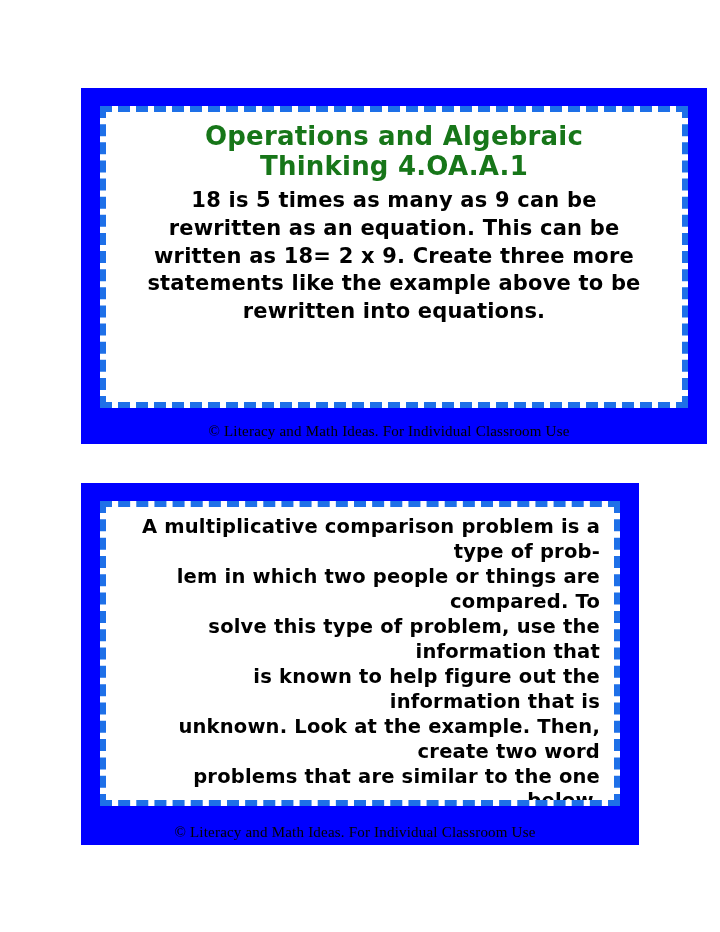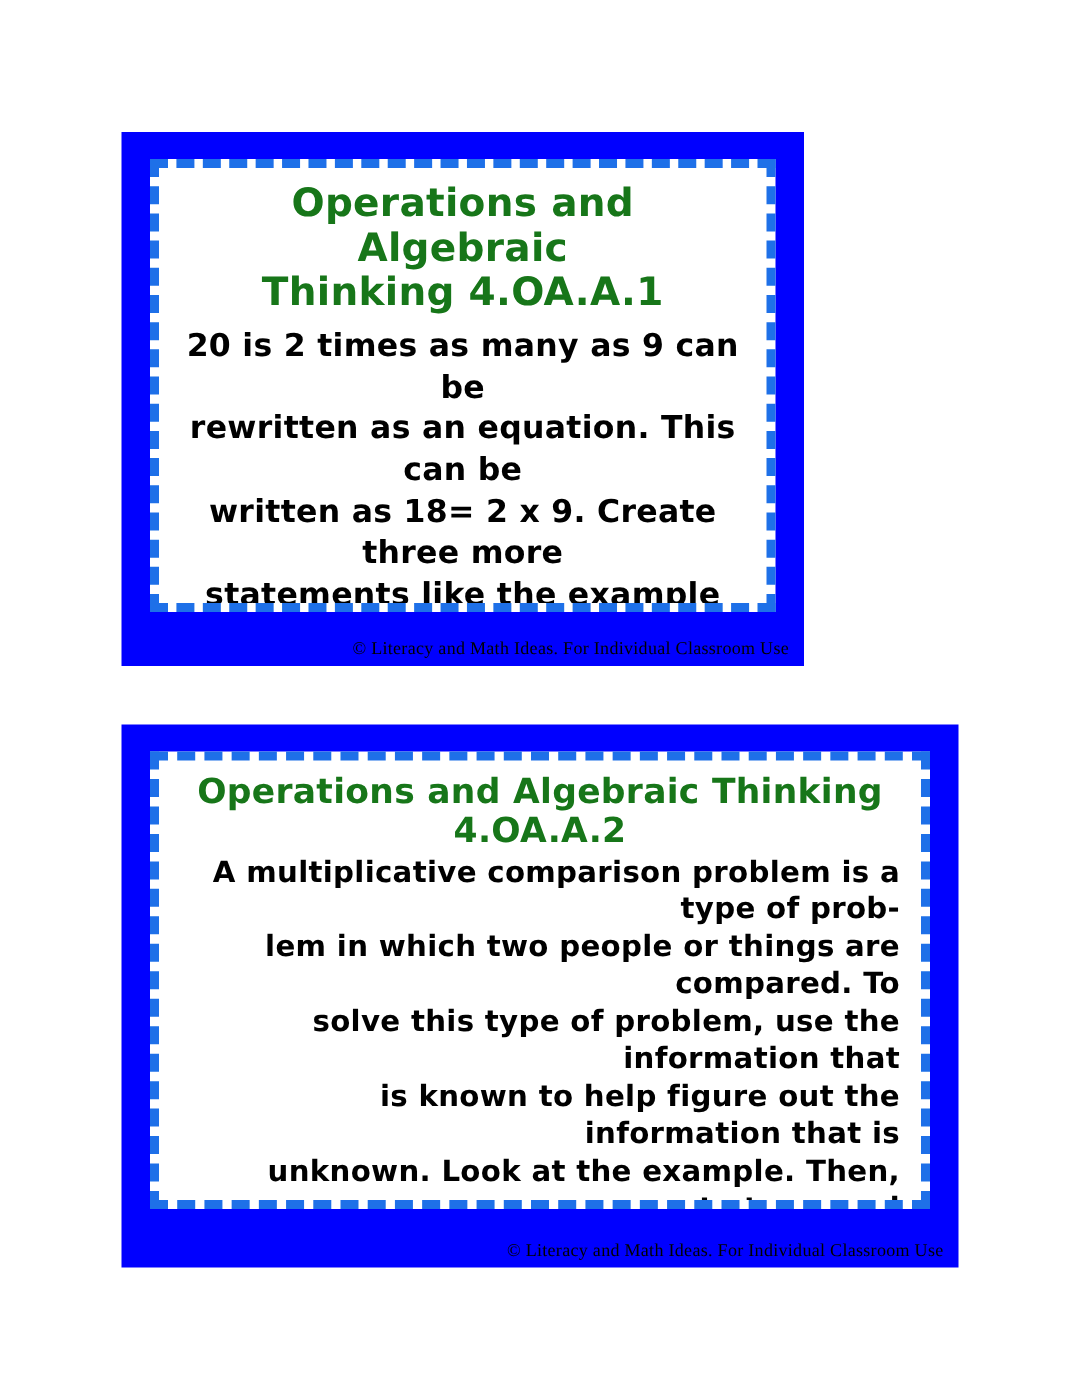--- a/index.html
+++ b/index.html
@@ -15,21 +15,21 @@
     overflow: hidden;
   }
 
   
   .card {
     position: absolute;
     background: #0000ff;
     box-sizing: border-box;
     padding: 0;
   }
-  #card-1 { left: 81px; top: 88px; width: 455px; height: 356px; }
+  #card-1 { left: 81px; top: 88px; width: 626px; height: 356px; }
   #card-2 { left: 81px; top: 483px; width: 558px; height: 362px; }
 
   
   .card-inner {
     position: absolute;
     left: 19px;
     right: 19px;
     top: 18px;
     background: #ffffff;
     border: 6px dashed #1e70e8;
@@ -76,50 +76,48 @@
     text-align: right;
     white-space: pre-line;
   }
 
   
   .card-footer {
     position: absolute;
     left: 0;
     right: 10px;
     bottom: 4px;
-    text-align: right;
+    text-align: center;
     color: #000000;
     font-family: "Liberation Serif", "DejaVu Serif", serif;
-    font-size: 12px;
+    font-size: 15px;
     letter-spacing: 0.2px;
   }
 </style>
 </head>
 <body>
 
 <div class="card" id="card-1">
   <div class="card-inner">
     <div class="card-body">
       <div class="hand card-title">Operations and Algebraic
 Thinking 4.OA.A.1</div>
-      <div class="hand card-text">20 is 2 times as many as 9 can be
+      <div class="hand card-text">18 is 5 times as many as 9 can be
 rewritten as an equation.  This can be
 written as 18= 2 x 9.  Create three more
 statements like the example above to be
 rewritten into equations.</div>
     </div>
   </div>
   <div class="card-footer">© Literacy and Math Ideas. For Individual Classroom Use</div>
 </div>
 
 <div class="card" id="card-2">
   <div class="card-inner">
     <div class="card-body">
-      <div class="hand card-title">Operations and Algebraic Thinking
-4.OA.A.2</div>
       <div class="hand card-text">A multiplicative comparison problem is a type of prob-
 lem in which two people or things are compared.  To
 solve this type of problem, use the information that
 is known to help figure out the information that is
 unknown.  Look at the example.  Then, create two word
 problems that are similar to the one below.</div>
 
     </div>
   </div>
   <div class="card-footer">© Literacy and Math Ideas. For Individual Classroom Use</div>

